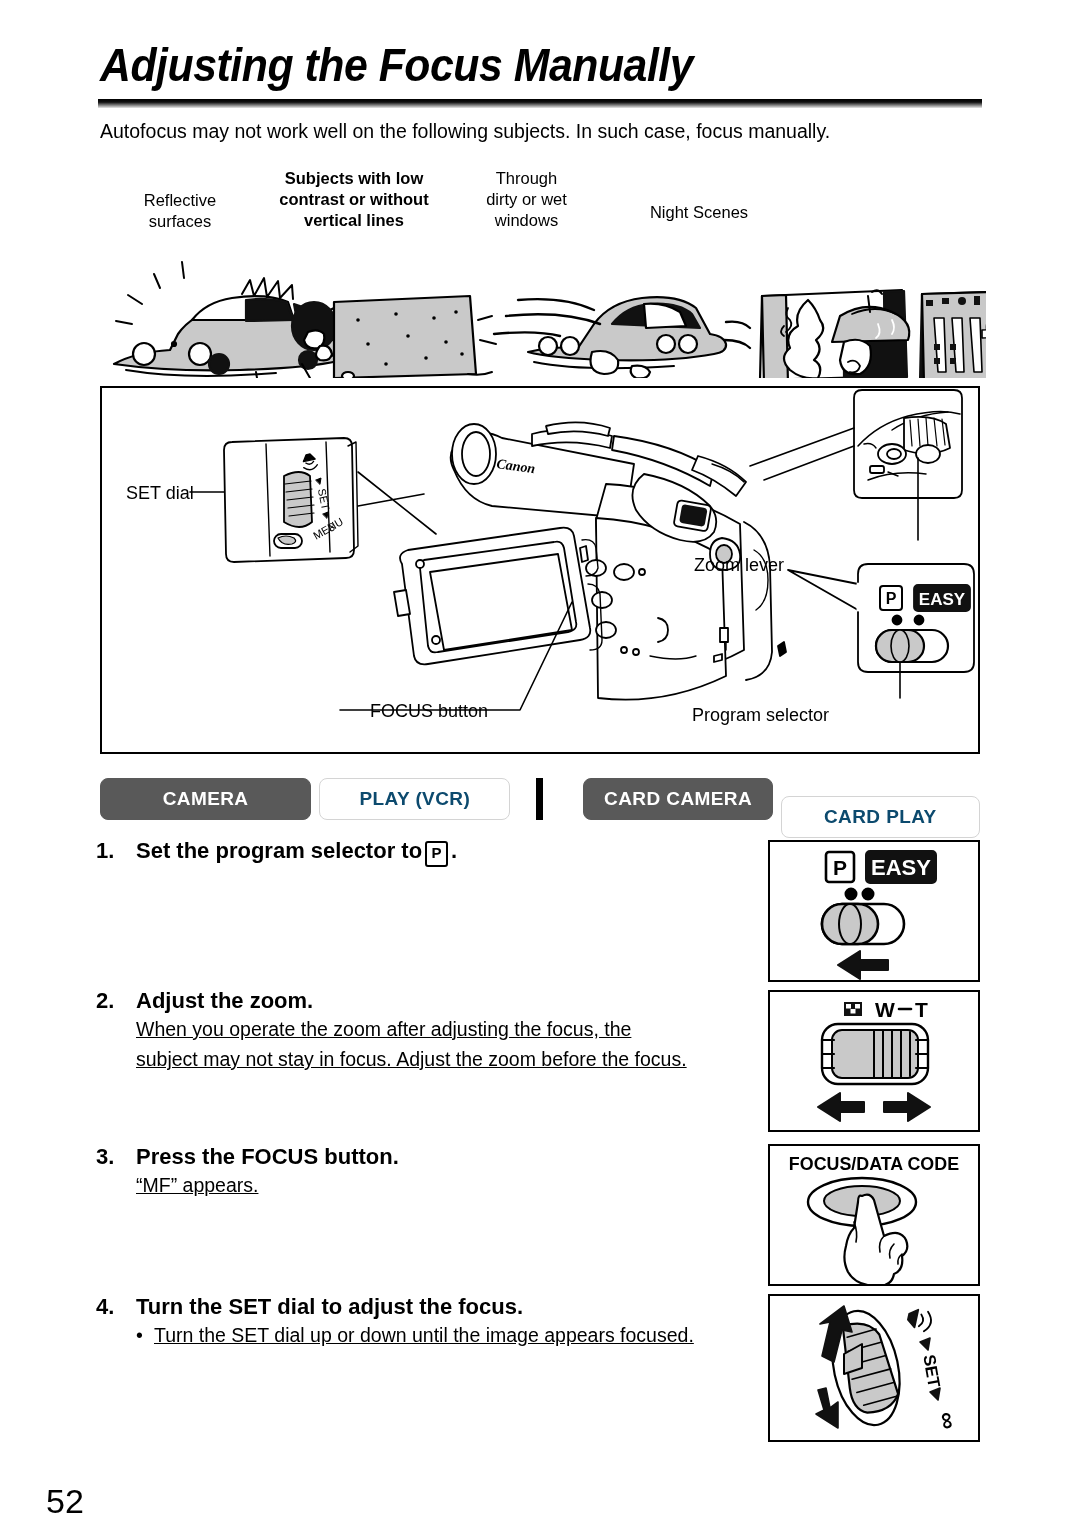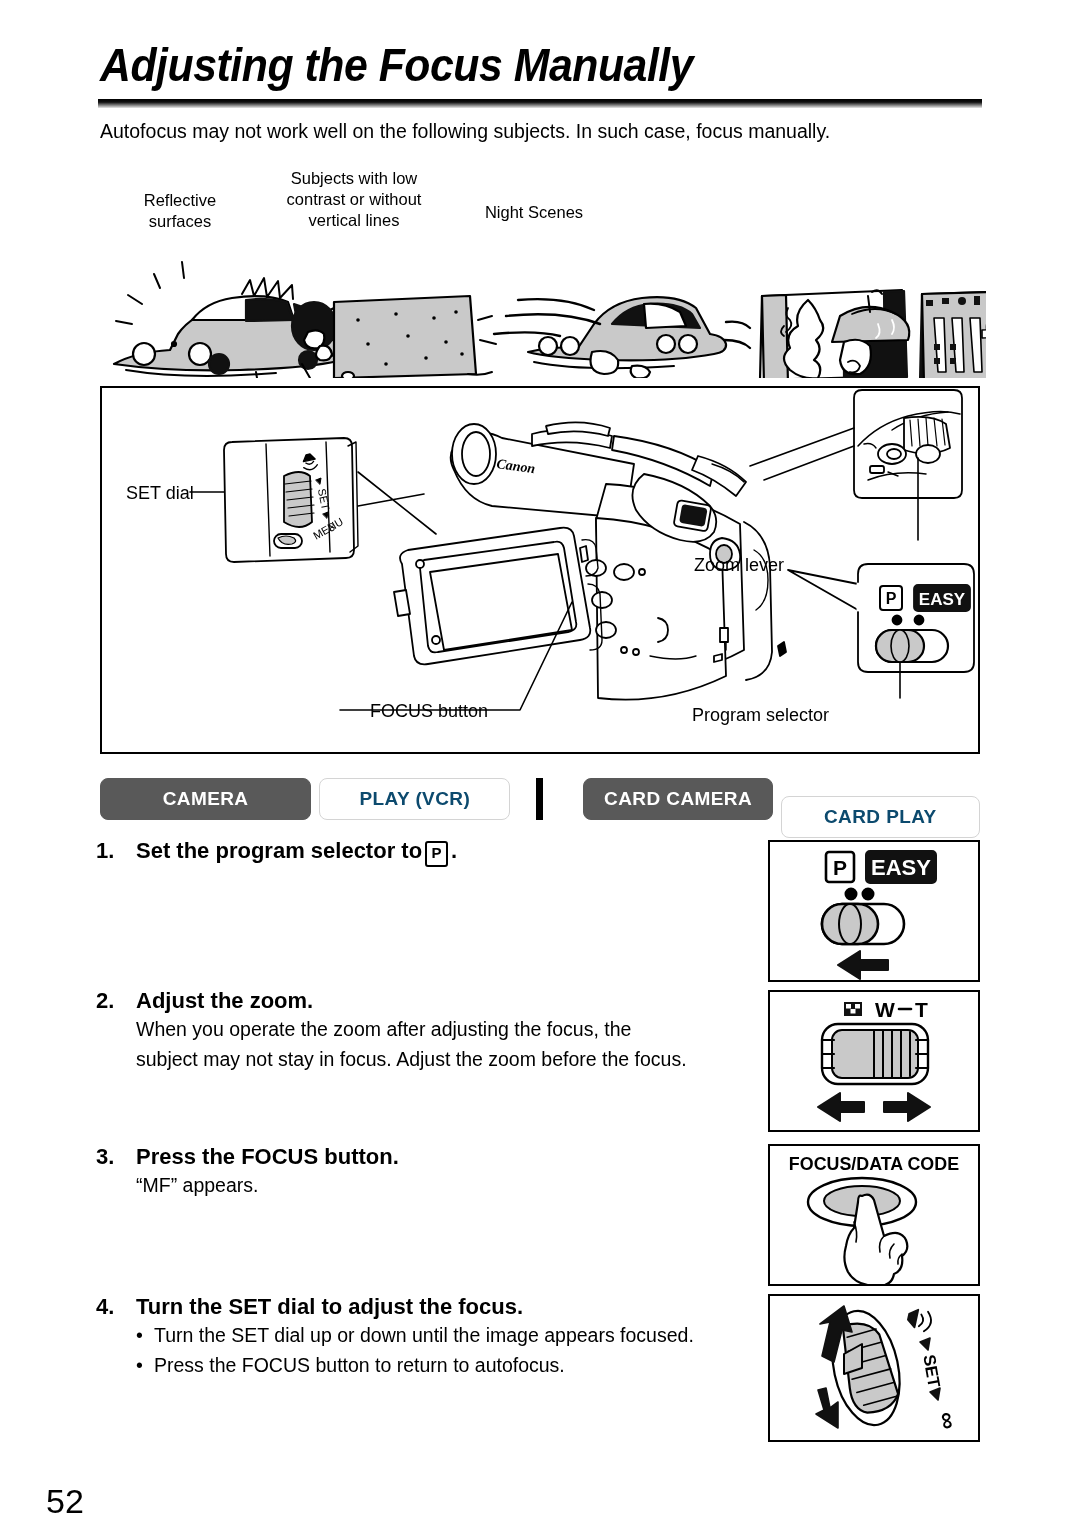--- a/index.html
+++ b/index.html
@@ -52,21 +52,21 @@
     top: 168px;
     width: 890px;
     display: flex;
   }
   .subject-cell {
     text-align: center;
     font-size: 16.5px;
     line-height: 21px;
   }
   .sc1 { width: 168px; padding-top: 22px;}
-  .sc2 { width: 180px; }
+  .sc2 { width: 180px; font-weight: bold; }
   .sc3 { width: 170px; padding-top: 22px;}
   .sc4 { width: 165px; }
   .sc5 { width: 180px; padding-top: 34px;}
 
   
   .illus-strip {
     position: absolute;
     left: 96px;
     top: 248px;
     width: 890px;
@@ -144,20 +144,21 @@
     font-weight: bold;
     display: flex;
     align-items: baseline;
     white-space: nowrap;
   }
   .step-num { width: 40px; flex: none; }
   .step-body {
     margin-left: 40px;
     font-size: 19.5px;
     line-height: 30px;
+    text-decoration: underline;
   }
   .step-body .bullet-line { white-space: nowrap; }
   .step-body .bullet-line::before {
     content: "\2022";
     display: inline-block;
     width: 18px;
   }
   .step1 { top: 838px; }
   .step2 { top: 988px; }
   .step3 { top: 1144px; }
@@ -211,20 +212,25 @@
 
 <div class="subject-row">
   <div class="subject-cell sc1">
     <div>Reflective</div>
     <div>surfaces</div>
   </div>
   <div class="subject-cell sc2">
     <div>Subjects with low</div>
     <div>contrast or without</div>
     <div>vertical lines</div>
+  </div>
+  <div class="subject-cell sc4">
+    <div>Through</div>
+    <div>dirty or wet</div>
+    <div>windows</div>
   </div>
   <div class="subject-cell sc5">
     <div>Night Scenes</div>
   </div>
 </div>
 
 <div class="illus-strip">
 <svg width="890" height="130" viewBox="0 0 890 130" xmlns="http://www.w3.org/2000/svg">
   <g fill="none" stroke="#000" stroke-width="2.2" stroke-linejoin="round" stroke-linecap="round">
 
@@ -553,21 +559,20 @@
   </div>
 </div>
 
 <div class="step step4">
   <div class="step-head">
     <span class="step-num">4.</span>
     <span>Turn the SET dial to adjust the focus.</span>
   </div>
   <div class="step-body">
     <div class="bullet-line">Turn the SET dial up or down until the image appears focused.</div>
-    <div class="bullet-line">Press the FOCUS button to return to autofocus.</div>
   </div>
 </div>
 
 <div class="fig-box fig1">
 <svg width="208" height="138" viewBox="0 0 208 138" xmlns="http://www.w3.org/2000/svg">
   <g fill="none" stroke="#000" stroke-width="2" stroke-linejoin="round" stroke-linecap="round">
     <rect x="56" y="10" width="28" height="30" rx="3" fill="#fff" stroke-width="2.6"></rect>
     <text x="70" y="33" font-family="Liberation Sans, sans-serif" font-size="21" font-weight="bold" text-anchor="middle" fill="#000" stroke="none">P</text>
     <rect x="96" y="9" width="70" height="32" rx="4" fill="#111" stroke="#111"></rect>
     <text x="131" y="33" font-family="Liberation Sans, sans-serif" font-size="22" font-weight="bold" text-anchor="middle" fill="#fff" stroke="none">EASY</text>

